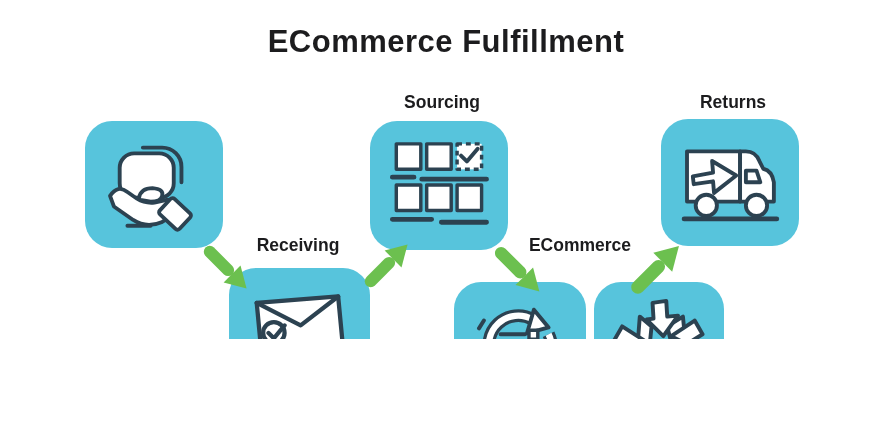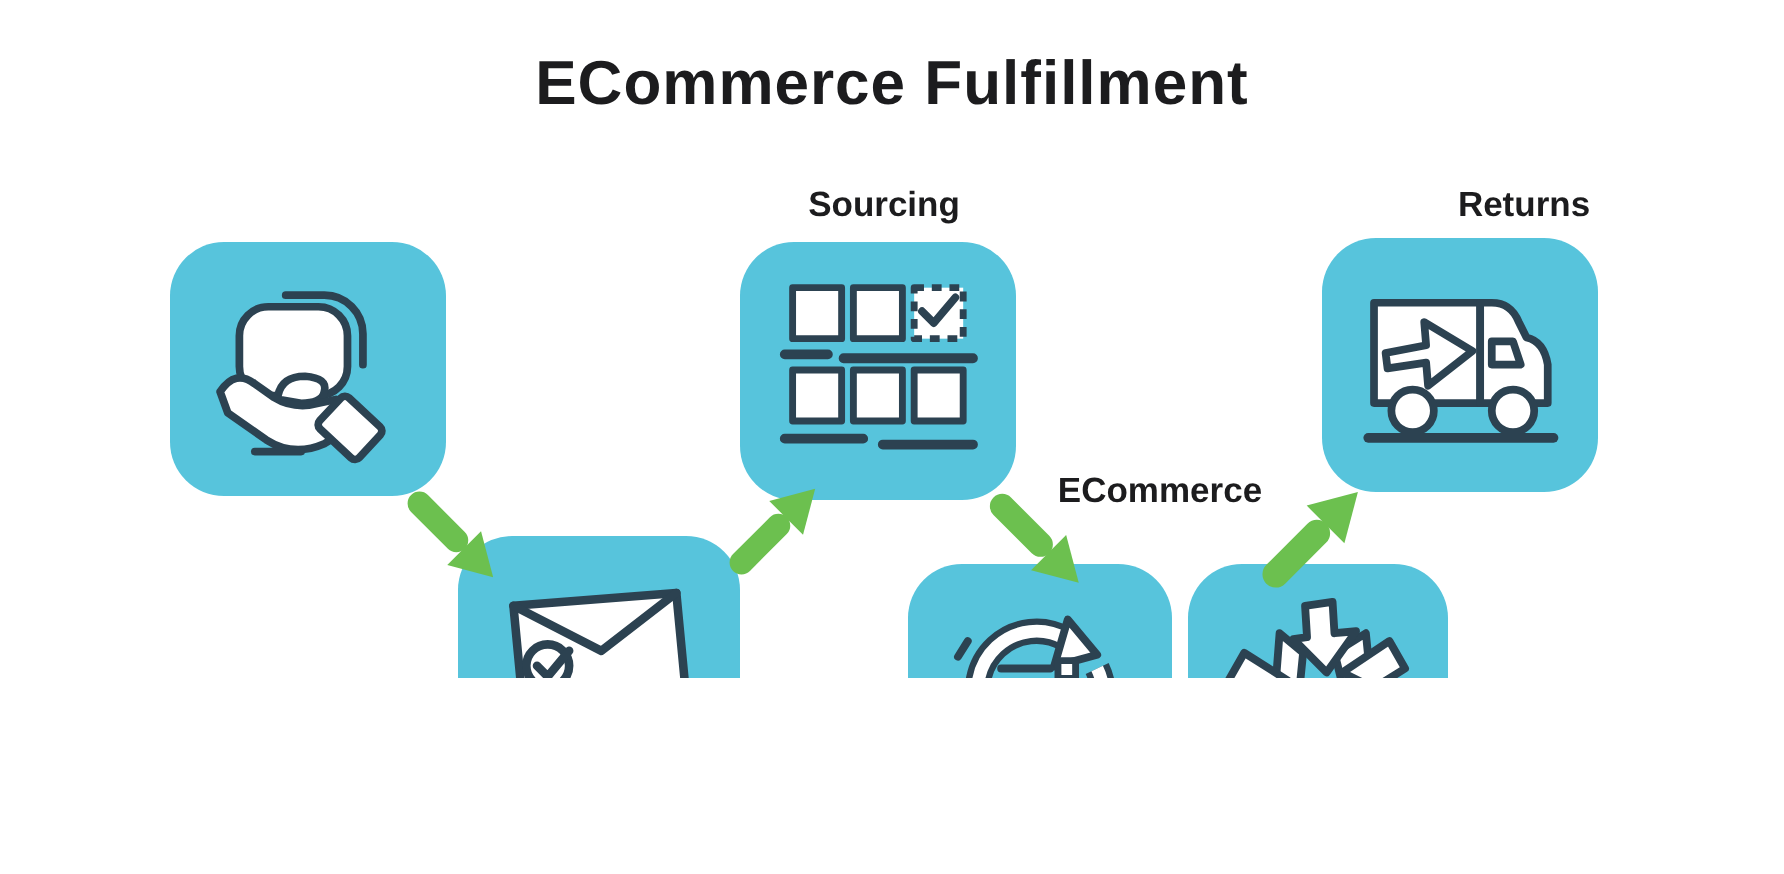--- a/index.html
+++ b/index.html
@@ -40,35 +40,36 @@
   #t-storage    { left:370px; top:121px; width:138px; height:129px; }
   #t-processing { left:454px; top:282px; width:132px; height:129px; }
   #t-packing    { left:594px; top:282px; width:130px; height:129px; }
   #t-returns    { left:661px; top:119px; width:138px; height:127px; }
 
   
   #l-sourcing   { left:154px; top:92px; }
   #l-receiving  { left:298px; top:235px; }
   #l-storage    { left:442px; top:92px; }
   #l-processing { left:580px; top:235px; }
-  #l-returns    { left:762px; top:92px; }
+  #l-returns    { left:733px; top:92px; }
 
   
   #a1 { left:200px; top:242px; width:52px; height:52px; }
   #a2 { left:361px; top:239px; width:52px; height:52px; }
   #a3 { left:491px; top:243px; width:54px; height:54px; }
   #a4 { left:627px; top:240px; width:58px; height:58px; }
 </style>
 </head>
 <body>
 
 <div class="canvas">
 
   <div class="title">ECommerce Fulfillment</div>
 
+  <div class="stage-label" id="l-receiving">Receiving</div>
   <div class="stage-label" id="l-storage">Sourcing</div>
   <div class="stage-label" id="l-processing">ECommerce</div>
   <div class="stage-label" id="l-returns">Returns</div>
 
   <div class="tile" id="t-sourcing">
     <svg viewBox="0 0 100 100">
       <path class="s" d="M38 12 H58 A20 20 0 0 1 78 32 V48"></path>
       <rect class="f" x="14" y="18" width="56" height="46" rx="15"></rect>
       <path class="f" d="M34 64 Q36 54 48 54 Q60 55 58 62 Q57 68 46 68 L34 66 Z"></path>
       <path class="f" d="M4 62 Q12 50 22 58 L32 65 Q40 70 50 69 L64 66 L76 78 L58 89 Q42 96 28 87 L8 73 Z"></path>

